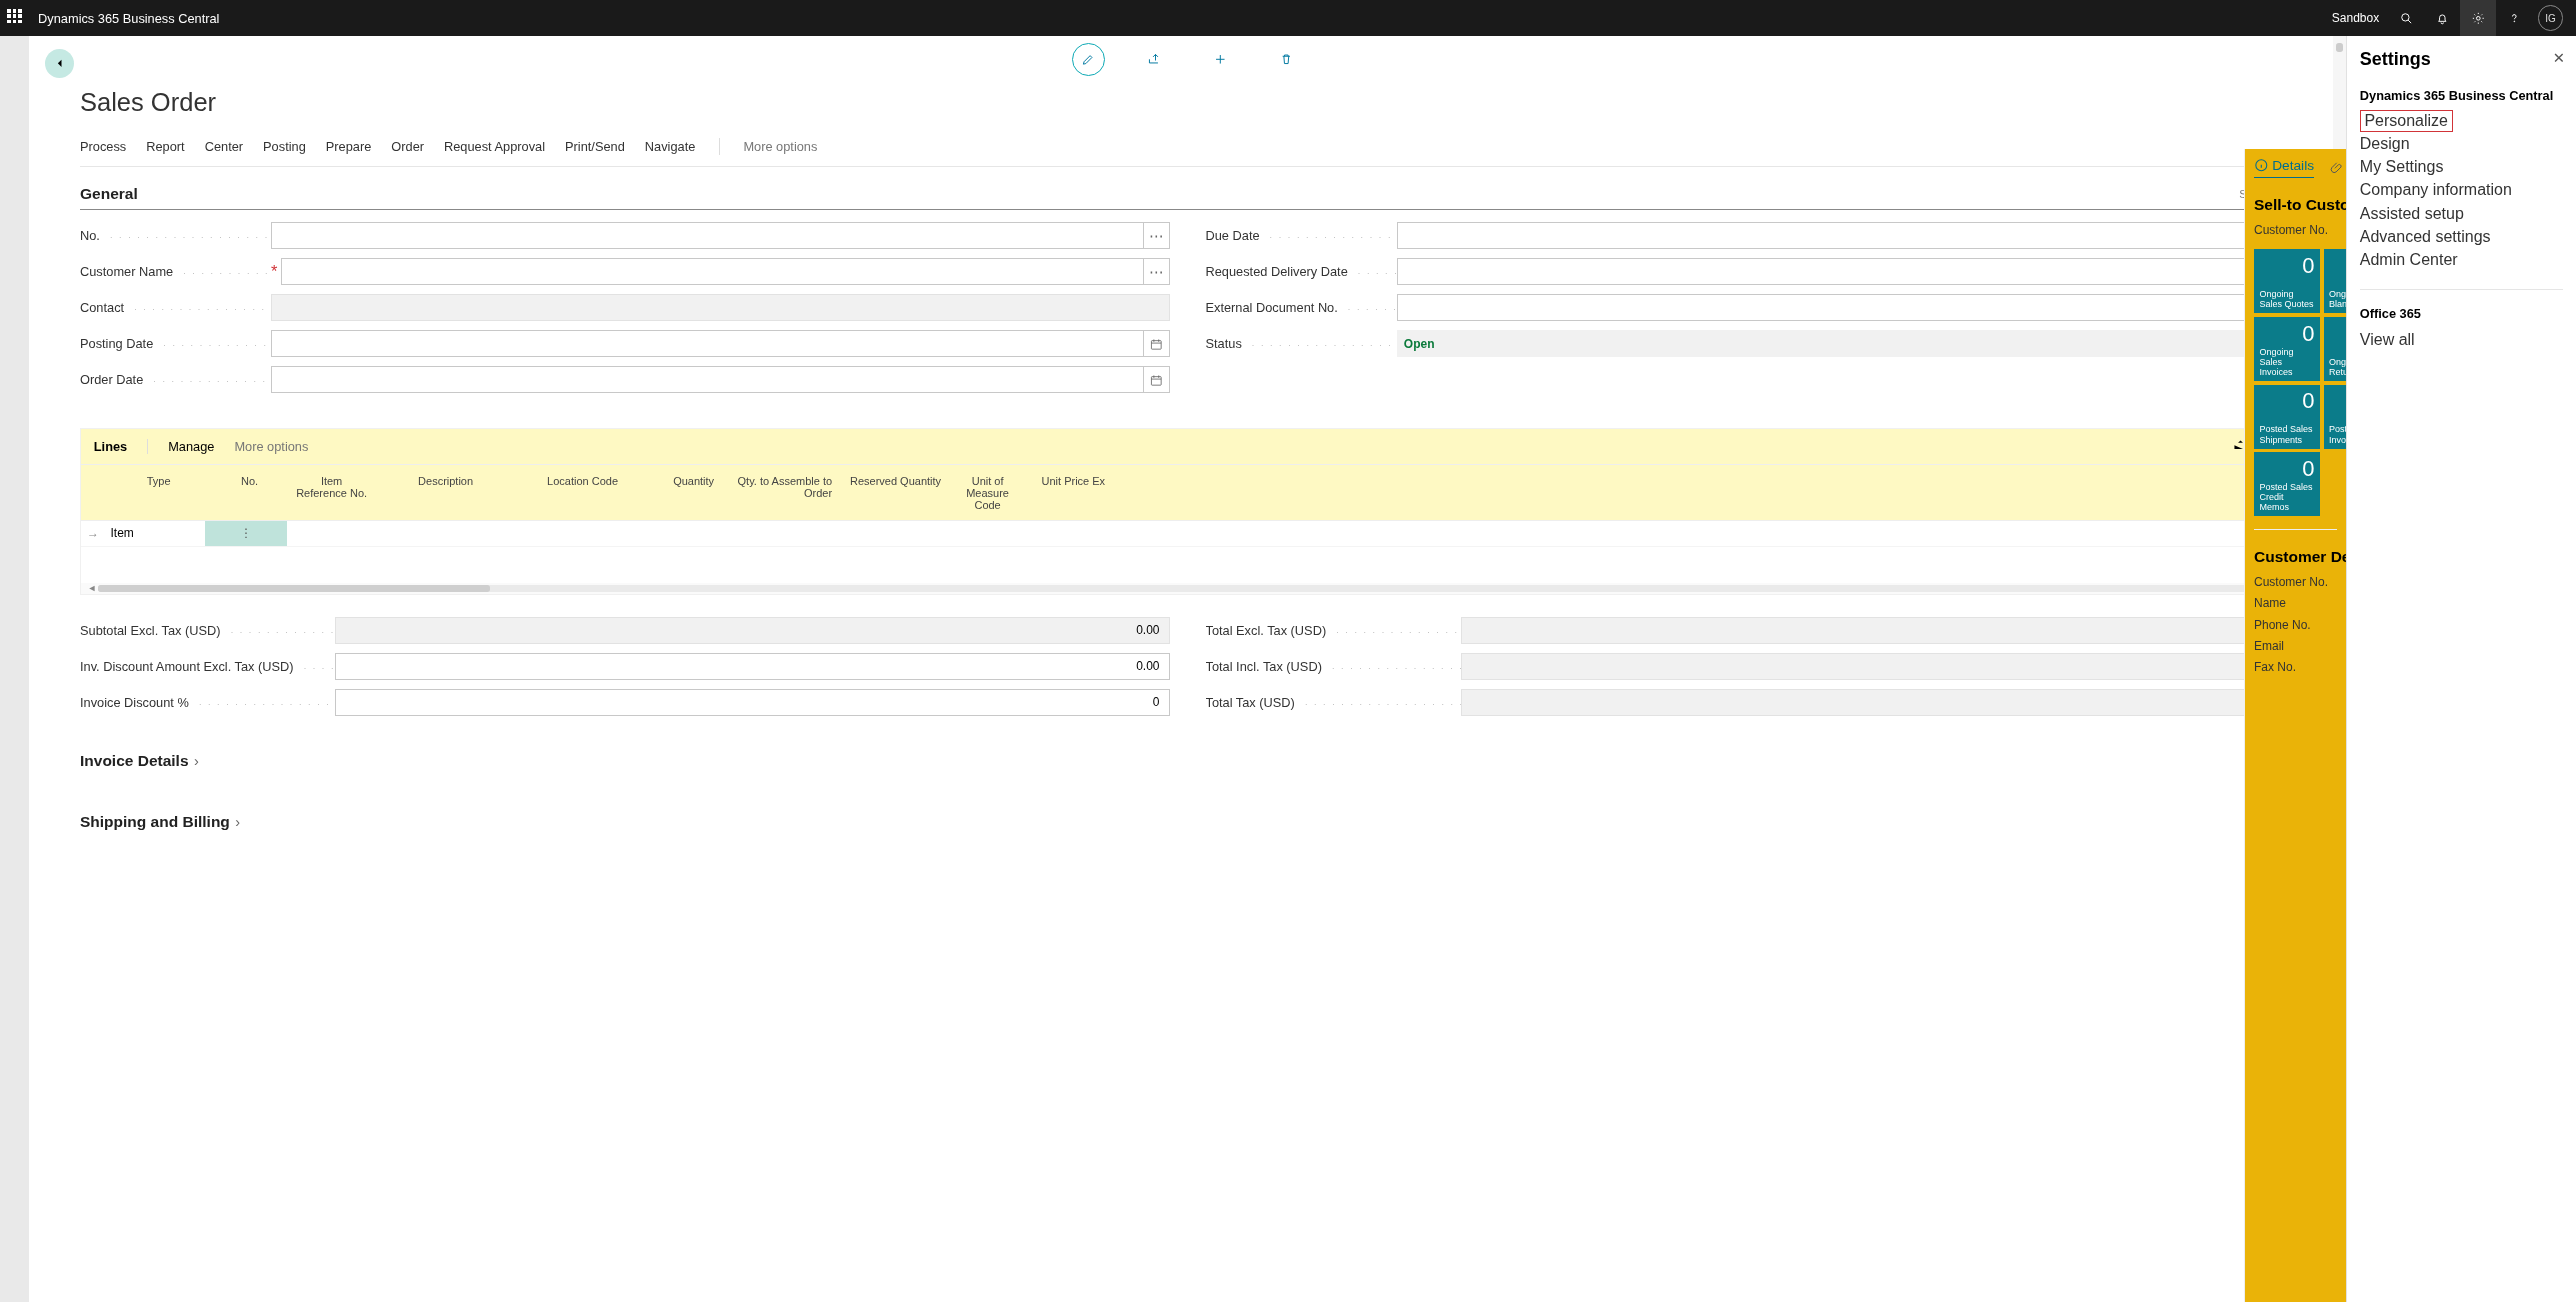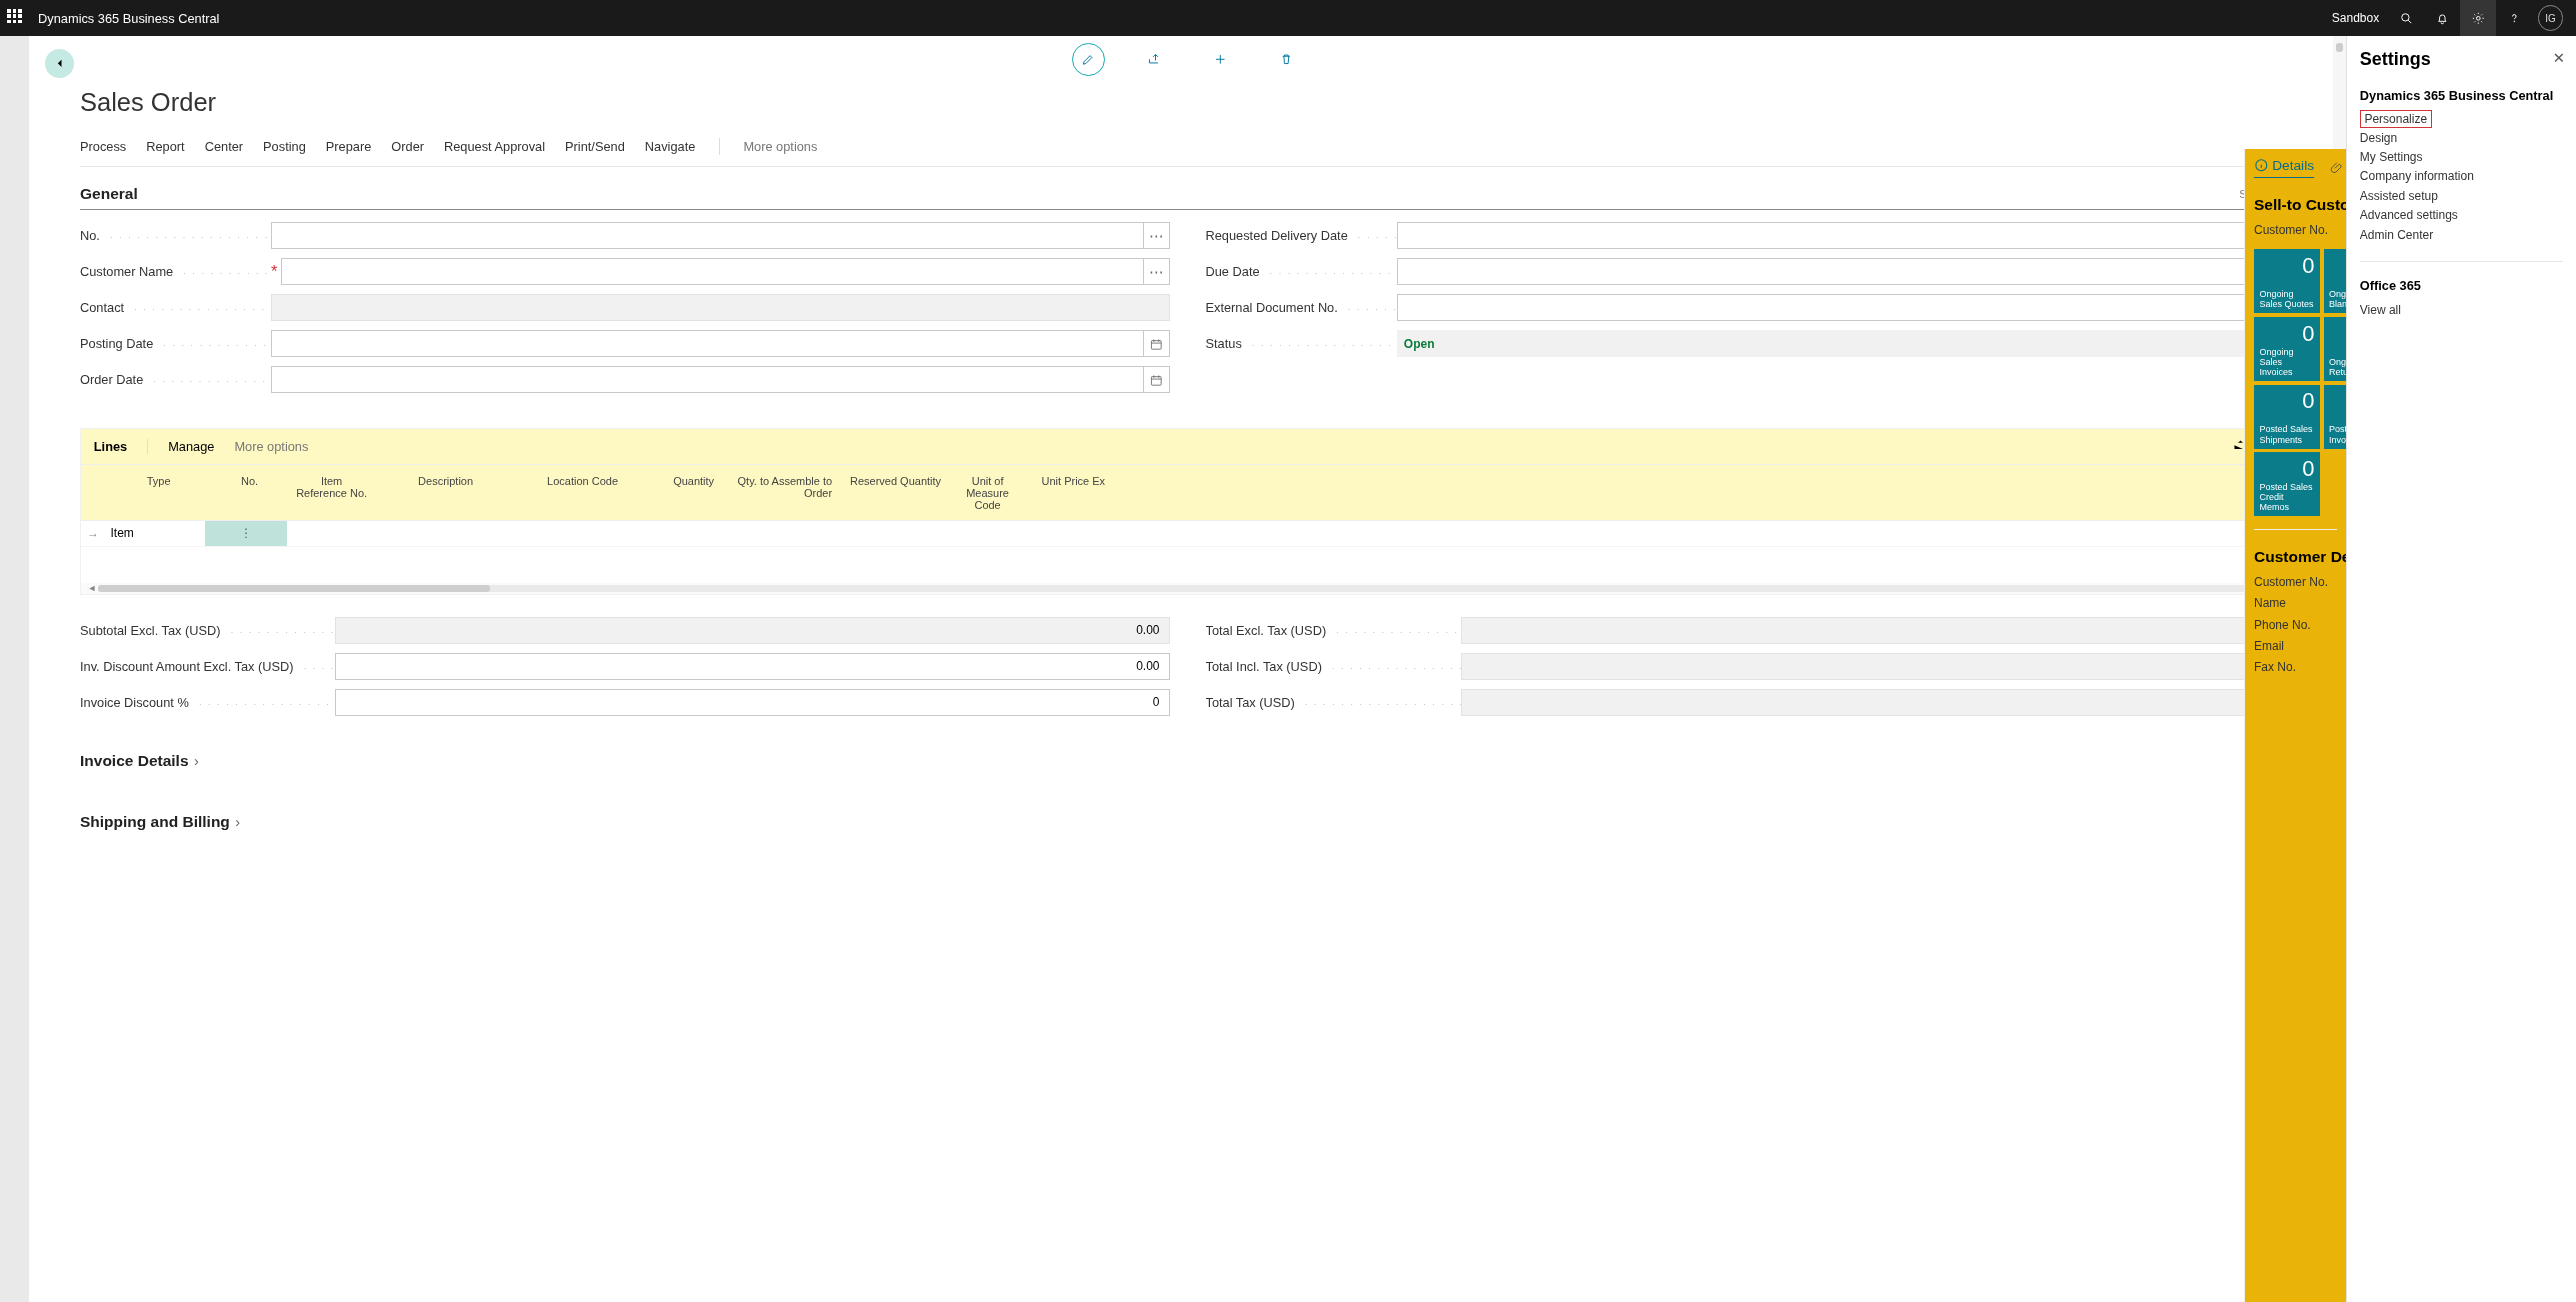--- a/index.html
+++ b/index.html
@@ -91,21 +91,21 @@
 .fb-line { font-size:12px; color:#333; margin:7.3px 0;}
 .tiles { display:grid; grid-template-columns: 66px 33px; gap:3.6px; margin:12.8px 0;}
 .tile { background:#0b7c8a; color:#fff; height:64px; padding:3.6px 5.5px; display:flex; flex-direction:column; justify-content:space-between; overflow:hidden;}
 .tile .num { text-align:right; font-size:22px; font-weight:300;}
 .tile .lab { font-size:9px; line-height:1.15;}
 
 
 .sp-title { font-size:18px; font-weight:600; margin-bottom:18px;}
 .sp-close { position:absolute; top:12.8px; right:11px; cursor:pointer; color:#555; font-size:14.6px;}
 .sp-h { font-size:12.8px; font-weight:600; margin:9px 0 7.3px 0;}
-.sp-link { font-size:12px; color:#333; padding:2.7px 0; cursor:pointer;}
+.sp-link { font-size:16px; color:#333; padding:2.7px 0; cursor:pointer;}
 .sp-link.boxed { border:1.8px solid #d13438; display:inline-block; padding:0.9px 3.6px; color:#333;}
 .sp-hr { border:none; border-top:0.9px solid #e5e5e5; margin:16.4px 0;}
 
 
 .vscroll { position:absolute; right:0; top:0; bottom:0; width:12.8px; background:#f6f6f6;}
 .vscroll .vthumb { position:absolute; top:7.3px; left:2.7px; width:7.3px; height:9px; background:#ccc; border-radius:2.7px;}
 .vscroll .dn { position:absolute; bottom:1.8px; left:0; right:0; text-align:center; color:#999; font-size:9px;}
 
 svg { width:14.6px; height:14.6px; }
 </style>
@@ -263,35 +263,35 @@
                     <line x1="8" y1="4" x2="8" y2="8"></line>
                     <line x1="16" y1="4" x2="16" y2="8"></line>
                   </svg>
               </div>
             </div>
           </div>
         </div>
 
         <div class="form-col">
           <div class="frow">
-            <div class="flabel">Requested Delivery Date</div>
+            <div class="flabel">Due Date</div>
             <div class="fval">
               <input class="finput" value="" style="">
               <div class="lookup">
                 <svg viewBox="0 0 24 24" stroke-width="1.4" stroke="#666" fill="none">
                     <rect x="4" y="6" width="16" height="14" rx="1"></rect>
                     <line x1="4" y1="10" x2="20" y2="10"></line>
                     <line x1="8" y1="4" x2="8" y2="8"></line>
                     <line x1="16" y1="4" x2="16" y2="8"></line>
                   </svg>
               </div>
             </div>
           </div>
           <div class="frow">
-            <div class="flabel">Due Date</div>
+            <div class="flabel">Requested Delivery Date</div>
             <div class="fval">
               <input class="finput" value="" style="">
               <div class="lookup">
                 <svg viewBox="0 0 24 24" stroke-width="1.4" stroke="#666" fill="none">
                     <rect x="4" y="6" width="16" height="14" rx="1"></rect>
                     <line x1="4" y1="10" x2="20" y2="10"></line>
                     <line x1="8" y1="4" x2="8" y2="8"></line>
                     <line x1="16" y1="4" x2="16" y2="8"></line>
                   </svg>
               </div>

